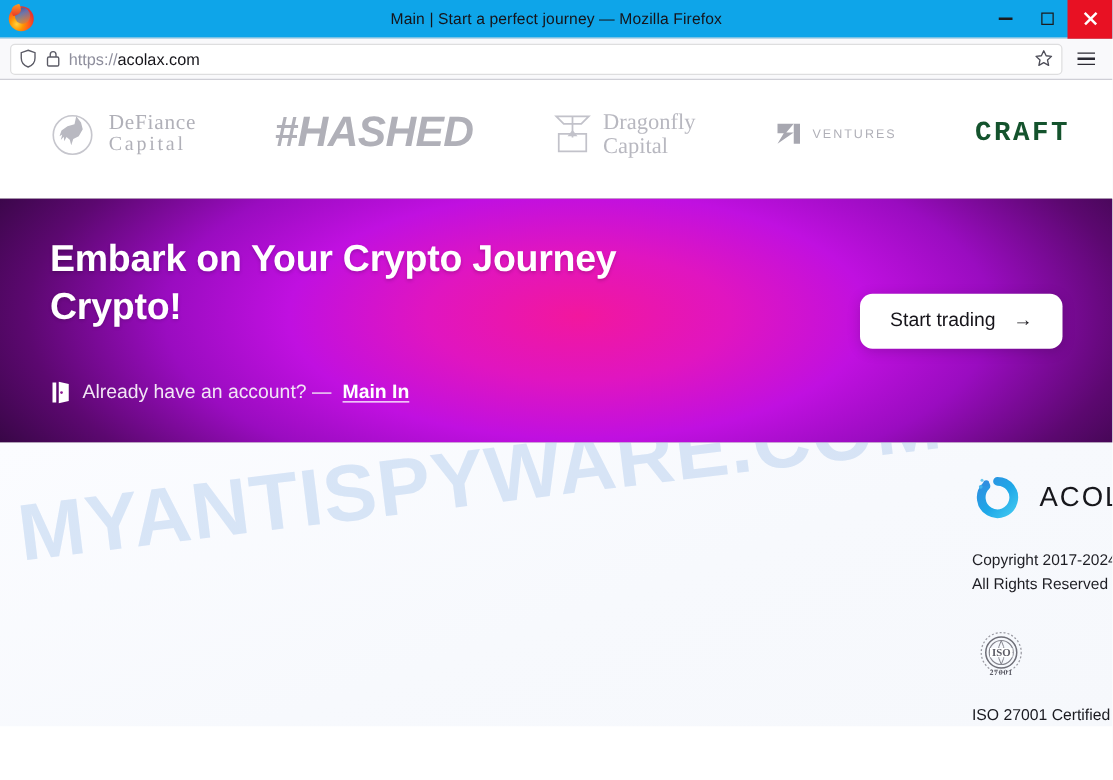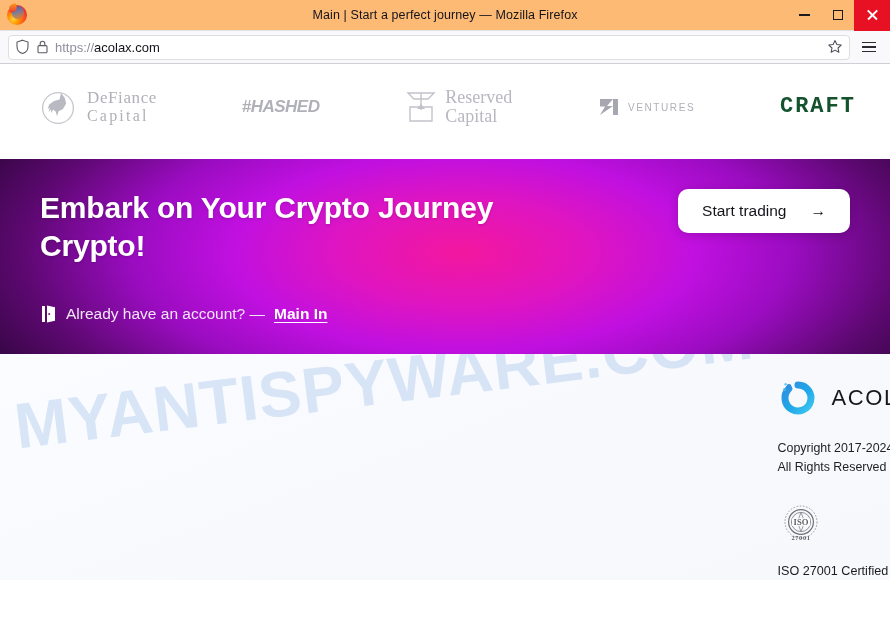--- a/index.html
+++ b/index.html
@@ -8,21 +8,21 @@
     font-family: "Liberation Sans", sans-serif;
     background: #ffffff;
     overflow: hidden;
   }
 
   
   .browser { width: 890px; height: 624px; display: flex; flex-direction: column; background:#f0f0f4; }
 
   .titlebar {
     height: 31px; flex: 0 0 31px;
-    background: #fdba74;
+    background: #0ea5e9;
     display: flex; align-items: center;
     position: relative;
     border-bottom: 1px solid #e2e2e6;
   }
   .ff-logo { width: 22px; height: 22px; margin-left: 6px; position: relative; flex: 0 0 22px; }
   .ff-logo .o1 {
     position:absolute; inset:1px;
     border-radius:50%;
     background: radial-gradient(circle at 32% 72%, #ffd13d 0%, #ff9500 26%, #ff5a1f 50%, #e8362b 72%, #c72a5e 100%);
   }
@@ -85,58 +85,58 @@
     display: flex; align-items: center; justify-content: space-between;
     padding: 0 34px 10px 34px;
     gap: 48px;
   }
   .plogo { display: flex; align-items: center; gap: 7px; color: #b3b3bb; flex: 0 0 auto; }
   .plogo-txt { line-height: 1.08; }
   .defiance-txt { font-family: "Liberation Serif", serif; font-size: 17px; color: #b0b0b8; letter-spacing: .6px; }
   .defiance-txt .l2 { display:block; letter-spacing: 2.2px; font-size: 16px; }
   .hashed-txt {
     font-family: "Liberation Sans", sans-serif; font-weight: 700; font-style: italic;
-    font-size: 17px; color: #b0b0b8; letter-spacing: -0.5px;
+    font-size: 34px; color: #b0b0b8; letter-spacing: -0.5px;
   }
   .dragonfly-txt { font-family: "Liberation Serif", serif; font-size: 18px; color: #b8b8c0; line-height: 1.05; }
   .dragonfly-txt .l2 { display:block; }
   .bain-txt { font-family: "Liberation Sans", sans-serif; font-size: 20px; font-weight: 700; color: #9b9ba4; line-height: 1.0; }
   .bain-sub { display:block; font-size: 10px; font-weight: 400; letter-spacing: 1.6px; color: #b0b0b8; margin-top: 3px; }
   .craft-txt {
     font-family: "Liberation Mono", monospace; font-weight: 700;
     font-size: 22px; color: #14532d; letter-spacing: 2px;
   }
 
   
   .hero {
     height: 195px; position: relative; overflow: hidden;
     background:
       radial-gradient(ellipse 62% 120% at 52% 48%, #f2179e 0%, #e015c0 22%, #c010e0 42%, #9a0cc0 60%, #5c0870 80%, #2a0636 100%),
       #1d0424;
     display: flex; align-items: center;
   }
-  .hero-inner { position: relative; z-index: 3; width: 100%; padding: 0 40px; display:flex; align-items:flex-start; }
+  .hero-inner { position: relative; z-index: 3; width: 100%; padding: 0 40px; display:flex; align-items:center; }
   .hero-left { flex: 1; }
   .hero-h1 {
     color: #ffffff; font-size: 30px; font-weight: 700; line-height: 1.26;
     letter-spacing: -0.2px; text-shadow: 0 1px 3px rgba(0,0,0,.18);
   }
   .hero-sub {
     margin-top: 40px; display: flex; align-items: center; gap: 9px;
     color: #f2e6f6; font-size: 15.5px;
   }
   .door-icon { flex: 0 0 auto; display:block; }
   .signin-link { color: #ffffff; font-weight: 700; text-decoration: underline; text-underline-offset: 3px; }
   .hero-right { flex: 0 0 auto; padding-right: 0px; }
   .cta-btn {
     background: #ffffff; color: #16141a;
     border: none; border-radius: 10px;
     padding: 13px 24px; font-size: 15.5px;
     font-family: "Liberation Sans", sans-serif;
-    display: inline-flex; align-items: center; gap: 24px;
+    display: inline-flex; align-items: center; gap: 14px;
     box-shadow: 0 2px 10px rgba(0,0,0,.18); cursor: pointer;
   }
 
   
   .footer {
     flex: 1; position: relative;
     background: linear-gradient(160deg,#fbfcff 0%, #f7f9fd 55%, #f6f8fc 100%);
     padding: 24px 34px 0 34px;
     display: flex; gap: 0px;
     overflow: hidden;
@@ -226,21 +226,21 @@
       </div>
 
       <div class="plogo">
         <svg width="34" height="40" viewBox="0 0 34 40">
           <path d="M4 6 H30 L24 12 H10 Z" fill="none" stroke="#c2c2ca" stroke-width="1.4"></path>
           <path d="M17 6 V23" stroke="#c2c2ca" stroke-width="1.4" fill="none"></path>
           <path d="M6 20 H28 V34 H6 Z" fill="none" stroke="#c2c2ca" stroke-width="1.4"></path>
           <path d="M17 17 l-4 5 h8 Z" fill="#c2c2ca"></path>
         </svg>
         <div class="plogo-txt dragonfly-txt">
-          <span>Reserved</span>
+          <span>Dragonfly</span>
           <span class="l2">Capital</span>
         </div>
       </div>
 
       <div class="plogo">
         <svg width="24" height="26" viewBox="0 0 24 26">
           <path d="M3 5 L16 5 L10 12 L16 12 L3 21 L8 12.6 L3 12.6 Z" fill="#a7a7b0"></path>
           <path d="M16 5 L21 5 L21 21 L16 21 Z" fill="#a7a7b0"></path>
         </svg>
         <div class="plogo-txt">

